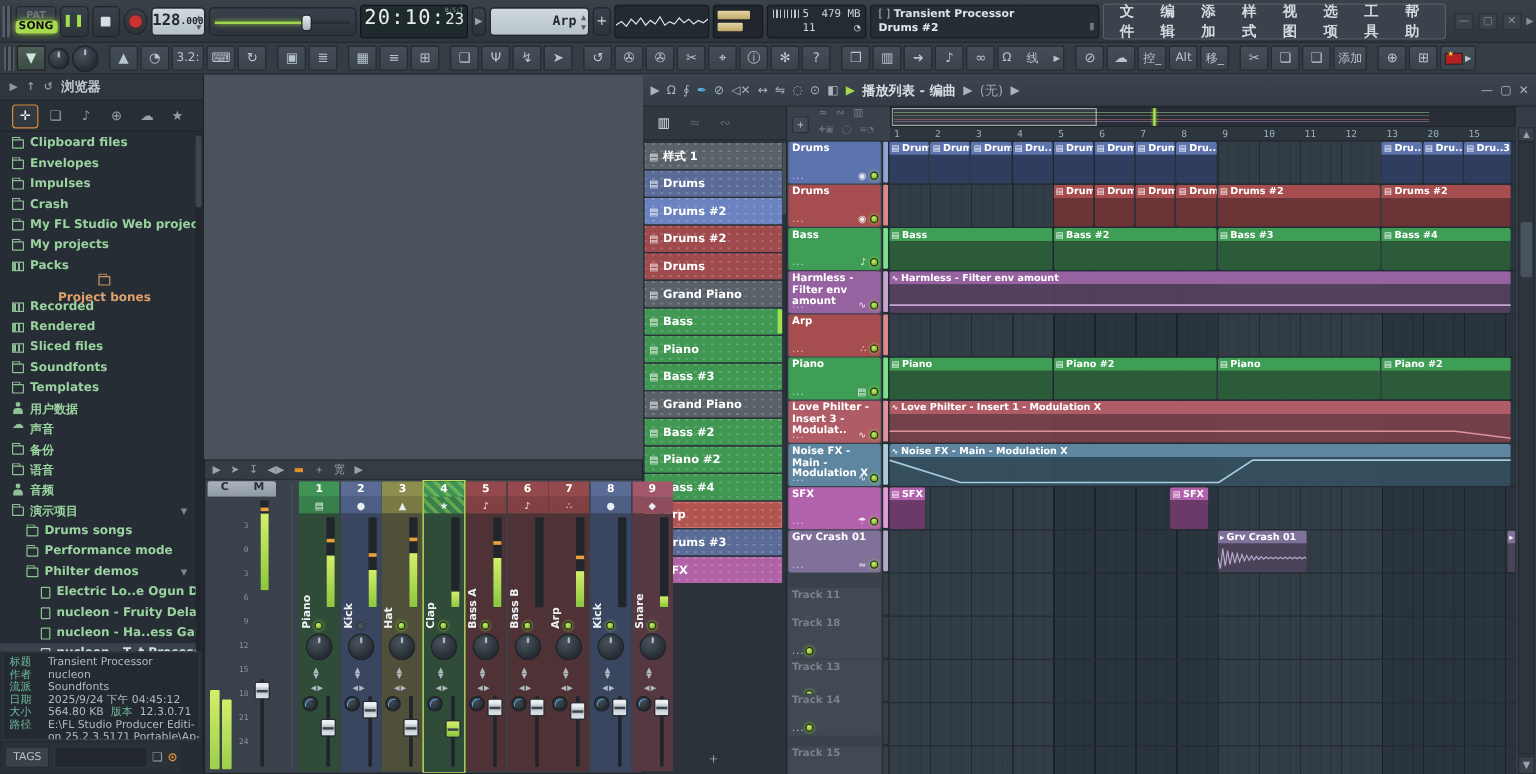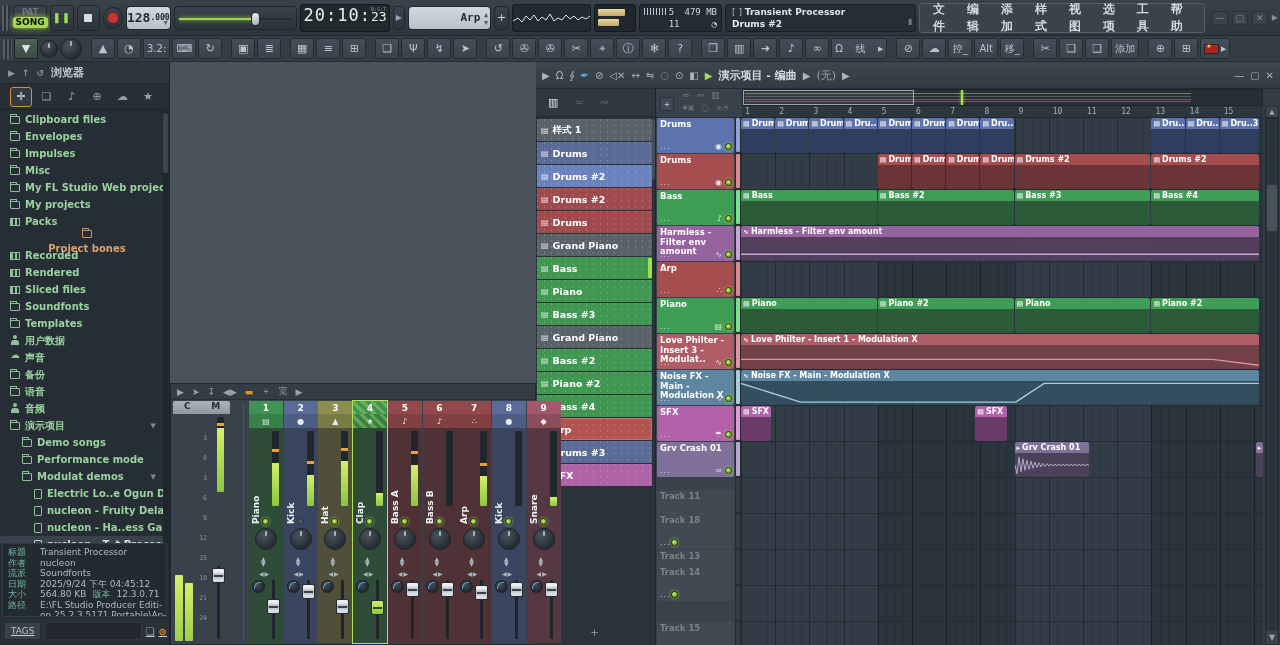--- a/index.html
+++ b/index.html
@@ -102,21 +102,21 @@
   .fico.packs{border:1px solid currentColor;background:repeating-linear-gradient(90deg,currentColor 0 2px,transparent 2px 4px);}
   .b-item .arr{margin-left:auto;margin-right:8px;font-size:7px;color:#7d878f;}
   .ind1{padding-left:22px;}.ind2{padding-left:34px;}
   .b-scroll{position:absolute;right:1px;top:49px;width:5px;height:432px;background:#20262c;}
   .b-scroll i{position:absolute;left:0;right:0;top:2px;height:60px;background:#3d464f;border-radius:2px;}
   .b-info{position:absolute;left:2px;right:2px;top:481px;height:74px;background:#232a30;border:1px solid #323a42;
           padding:3px 5px;font-size:9px;line-height:10.5px;overflow:hidden;}
   .inf-row{display:flex;gap:6px;white-space:nowrap;}
   .inf-l{color:#6fb89f;width:26px;flex:0 0 auto;}
   .inf-v{color:#aebdc4;}
-  .b-tags{position:absolute;left:2px;right:0;bottom:2px;height:24px;display:flex;align-items:center;gap:4px;padding:0 2px;background:#2a3137;text-decoration:underline;}
+  .b-tags{position:absolute;left:2px;right:19px;bottom:2px;height:24px;display:flex;align-items:center;gap:4px;padding:0 2px;background:#2a3137;}
   .tagsbtn{height:18px;padding:0 6px;background:#394249;border:1px solid #252b31;border-radius:2px;font-size:9px;color:#b9c3cb;display:flex;align-items:center;}
   .tagsin{flex:1;height:18px;background:#22282e;border:1px solid #30383f;border-radius:2px;}
   .tagic{color:#99a3ab;font-size:10px;}
   .tagic.search{color:#e0912f;font-weight:bold;}
 
   
   .plwin{position:absolute;left:536px;top:62px;right:0;bottom:0;background:#343d46;}
   .pl-title{height:27px;background:linear-gradient(#3d454e,#333b44);border-bottom:1px solid #242b31;display:flex;
             align-items:center;gap:6px;padding:0 6px;font-size:11px;}
   .pl-title .ic{color:#aab4bd;font-size:10px;}
@@ -486,21 +486,21 @@
         <div class="b-item">
           <span class="fico folder"></span>
           <span>Envelopes</span>
         </div>
         <div class="b-item">
           <span class="fico folder"></span>
           <span>Impulses</span>
         </div>
         <div class="b-item">
           <span class="fico folder"></span>
-          <span>Misc</span>
+          <span>Crash</span>
         </div>
         <div class="b-item">
           <span class="fico folder"></span>
           <span>My FL Studio Web projects</span>
         </div>
         <div class="b-item">
           <span class="fico folder"></span>
           <span>My projects</span>
         </div>
         <div class="b-item">
@@ -551,29 +551,29 @@
           <span class="fico person"></span>
           <span>音频</span>
         </div>
         <div class="b-item">
           <span class="fico folder"></span>
           <span>演示项目</span>
           <span class="arr">▼</span>
         </div>
         <div class="b-item ind1">
           <span class="fico folder"></span>
-          <span>Demo songs</span>
+          <span>Drums songs</span>
         </div>
         <div class="b-item ind1">
           <span class="fico folder"></span>
           <span>Performance mode</span>
         </div>
         <div class="b-item ind1">
           <span class="fico folder"></span>
-          <span>Modulat demos</span>
+          <span>Philter demos</span>
           <span class="arr">▼</span>
         </div>
         <div class="b-item ind2">
           <span class="fico file"></span>
           <span>Electric Lo..e Ogun Dream</span>
         </div>
         <div class="b-item ind2">
           <span class="fico file"></span>
           <span>nucleon - Fruity Delay 3</span>
         </div>
@@ -636,21 +636,21 @@
       <span class="ic">∮</span>
       <span class="ic blue">✒</span>
       <span class="ic">⊘</span>
       <span class="ic">◁✕</span>
       <span class="ic">↔</span>
       <span class="ic">⇋</span>
       <span class="ic">◌</span>
       <span class="ic">⊙</span>
       <span class="ic">◧</span>
       <span class="ic lime">▶</span>
-      <span class="t">演示项目 - 编曲</span>
+      <span class="t">播放列表 - 编曲</span>
       <span class="ic">▶</span>
       <span class="sub">(无)</span>
       <span class="ic">▶</span>
       <span class="spacer"></span>
       <span class="ic">—</span>
       <span class="ic">▢</span>
       <span class="ic">✕</span>
     </div>
 
     <div class="picker">
@@ -758,21 +758,21 @@
           <span style="left: 105.6px;">4</span>
           <span style="left: 139.8px;">5</span>
           <span style="left: 174px;">6</span>
           <span style="left: 208.2px;">7</span>
           <span style="left: 242.4px;">8</span>
           <span style="left: 276.6px;">9</span>
           <span style="left: 310.8px;">10</span>
           <span style="left: 345px;">11</span>
           <span style="left: 379.2px;">12</span>
           <span style="left: 413.4px;">13</span>
-          <span style="left: 447.6px;">14</span>
+          <span style="left: 447.6px;">20</span>
           <span style="left: 481.8px;">15</span>
         </div>
       <div class="pl-heads" id="plheads">
           <div class="tr-head" style="top: 0px; background: rgb(93, 115, 174);">
             <div class="nm">Drums</div>
             <div class="bot">
               <span class="dots">...</span>
               <span class="tic">◉</span>
               <span class="led"></span>
             </div>
@@ -863,21 +863,21 @@
               <span class="led"></span>
             </div>
           </div>
           <div class="tr-head th-none" style="top: 432px;">
             <div class="nm">Track 13</div>
             <div class="bot">
               <span class="dots">...</span>
               <span class="led"></span>
             </div>
           </div>
-          <div class="tr-head th-none" style="top: 448px;">
+          <div class="tr-head th-none" style="top: 460px;">
             <div class="nm">Track 14</div>
             <div class="bot">
               <span class="dots">...</span>
               <span class="led"></span>
             </div>
           </div>
           <div class="tr-head th-none" style="top: 504px;">
             <div class="nm">Track 15</div>
           </div>
         </div>

